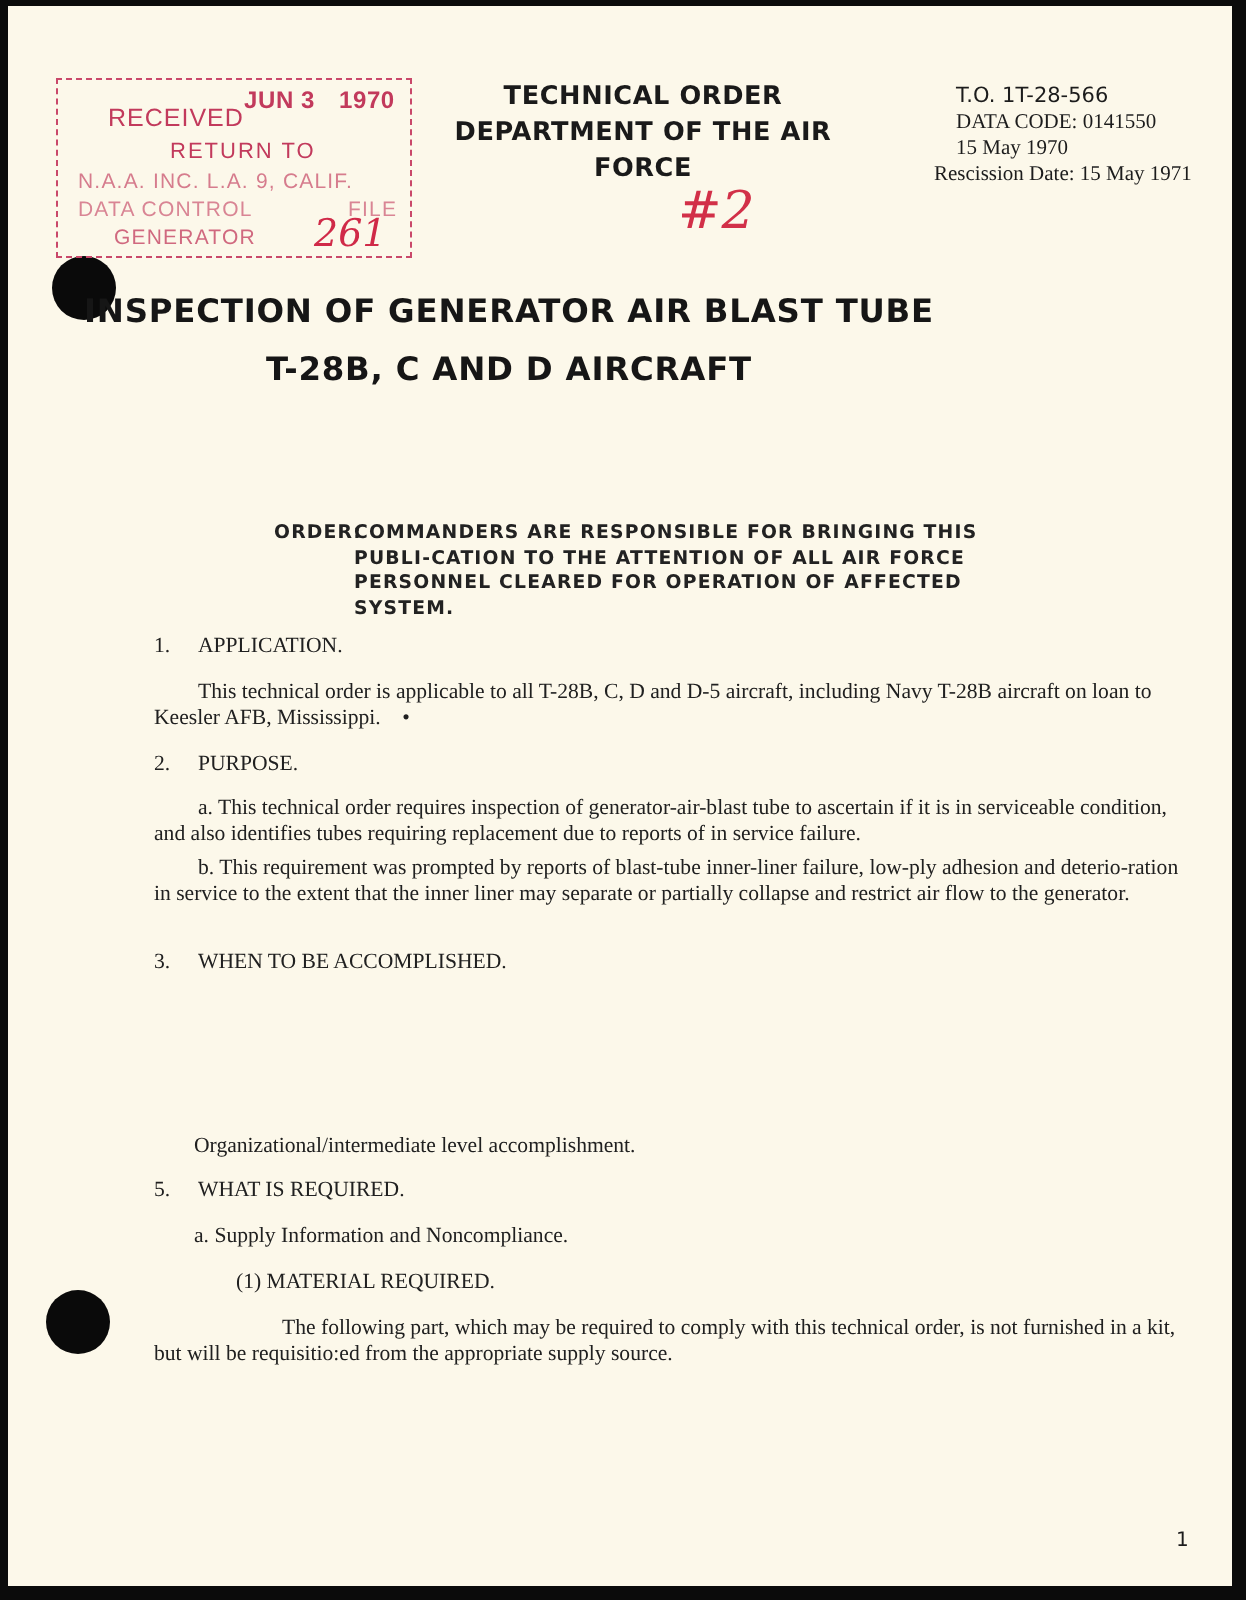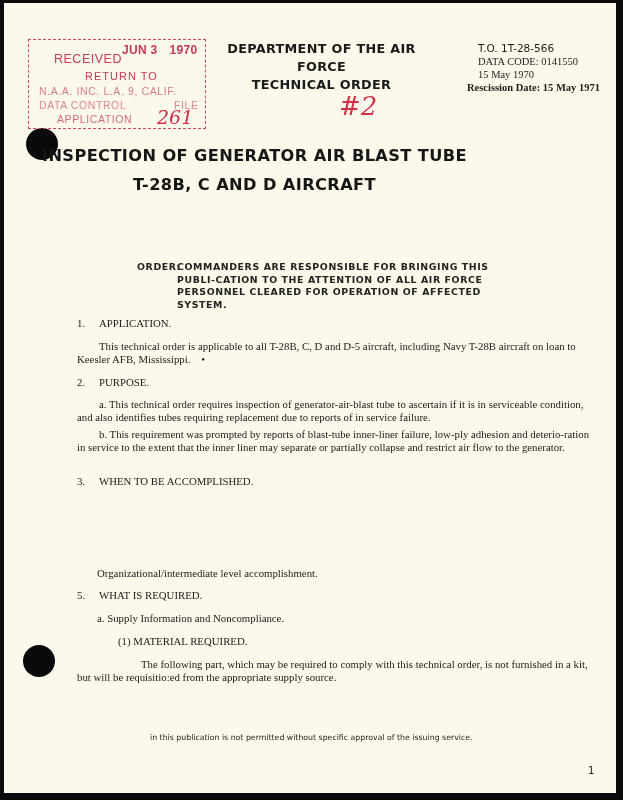--- a/index.html
+++ b/index.html
@@ -44,21 +44,21 @@
     
     .dept {
       position: absolute; left: 210px; top: 37px; width: 215px; text-align: center;
       font-family: "DejaVu Sans", sans-serif; font-weight: bold; font-size: 12.8px;
       line-height: 18px; letter-spacing: 0.3px; color: #1a1a1a;
     }
     .meta {
       position: absolute; left: 474px; top: 39px; font-size: 10.5px; line-height: 13px;
     }
     .meta .to { font-family: "DejaVu Sans", sans-serif; font-size: 10.5px; }
-    .meta .resc { margin-left: -11px; font-weight: bold; }
+    .meta .resc { margin-left: -11px; }
     
     .title {
       position: absolute; left: 0; width: 501px; text-align: center;
       font-family: "DejaVu Sans", sans-serif; font-weight: bold; font-size: 16.2px;
       letter-spacing: 0.4px; color: #161616;
     }
     .title.t1 { top: 143px; }
     .title.t2 { top: 172px; }
     
     .note {
@@ -87,29 +87,29 @@
 
   <div class="hole" style="left:22px; top:125px;"></div>
   <div class="hole" style="left:19px; top:642px;"></div>
 
   <div class="stamp">
     <span class="received">RECEIVED</span>
     <span class="date"><span>JUN 3</span><span class="yr">1970</span></span>
     <span class="l1">RETURN TO</span>
     <span class="l2">N.A.A. INC. L.A. 9, CALIF.</span>
     <span class="l3"><span>DATA CONTROL</span><span class="file">FILE</span></span>
-    <span class="l4">APPLICATION</span>
+    <span class="l4">GENERATOR</span>
     <span class="handnum">261</span>
   </div>
 
   <div class="handmark">#2</div>
 
   <div class="dept">
+    <div>TECHNICAL ORDER</div>
     <div>DEPARTMENT OF THE AIR FORCE</div>
-    <div>TECHNICAL ORDER</div>
   </div>
 
   <div class="meta">
     <div class="to">T.O. 1T-28-566</div>
     <div>DATA CODE:  0141550</div>
     <div>15 May 1970</div>
     <div class="resc">Rescission Date:  15 May 1971</div>
   </div>
 
   <div class="title t1">INSPECTION OF GENERATOR AIR BLAST TUBE</div>
@@ -138,17 +138,16 @@
   <div class="t" style="top:564px; left:93px;">Organizational/intermediate level accomplishment.</div>
 
   <div class="t sec" style="top:586px;">
     <span class="num">5.</span><span>WHAT IS REQUIRED.</span>
   </div>
   <div class="t" style="top:609px; left:93px;">a.   Supply Information and Noncompliance.</div>
   <div class="t" style="top:632px; left:114px;">(1)   MATERIAL REQUIRED.</div>
   <div class="t para" style="top:655px; left:73px; text-indent:64px;">The following part, which may be required to comply with this technical order, is not furnished in a kit, but will be requisitio:ed from the appropriate supply source.</div>
 
   <div class="notice">
-    <div>in this publication is not permitted without specific approval of the issuing service.</div>
   </div>
 
   <div class="pagenum">1</div>
 </div>
 
 </body></html>

